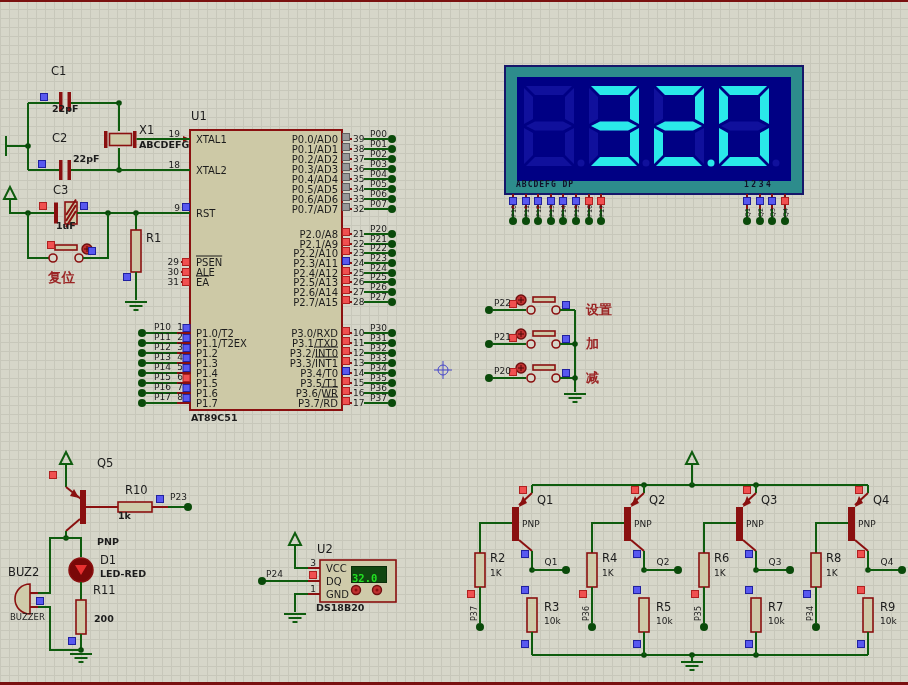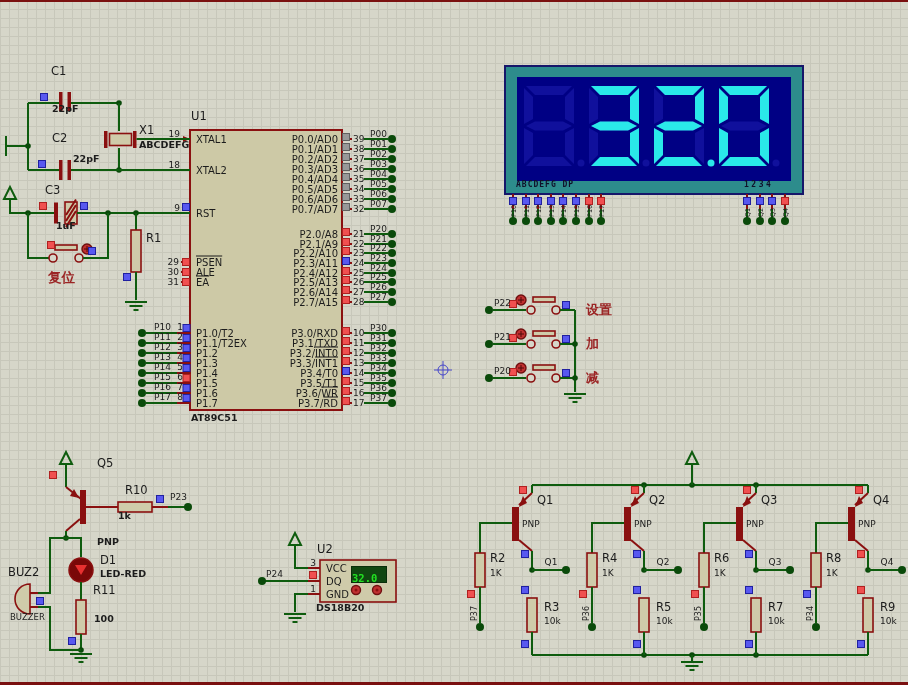--- a/index.html
+++ b/index.html
@@ -684,36 +684,36 @@
 
   <div class="border-top"></div>
   <div class="border-bottom"></div>
 
   <span class="lbl" style="left:51px;top:65px">C1</span>
   <span class="lbl val" style="left:52px;top:104px">22pF</span>
   <span class="lbl" style="left:52px;top:132px">C2</span>
   <span class="lbl val" style="left:73px;top:154px">22pF</span>
   <span class="lbl" style="left:139px;top:124px">X1</span>
   <span class="lbl val" style="left:139px;top:140px">ABCDEFG</span>
-  <span class="lbl" style="left:45px;top:184px">C3</span>
+  <span class="lbl" style="left:53px;top:184px">C3</span>
   <span class="lbl val" style="left:56px;top:221px">1uF</span>
   <span class="lbl" style="left:146px;top:232px">R1</span>
   <span class="lbl cnl" style="left:48px;top:270px">复位</span>
   <span class="lbl" style="left:191px;top:110px">U1</span>
   <span class="lbl val" style="left:191px;top:413px">AT89C51</span>
   <span class="seglbl" style="left:516px;top:180px">ABCDEFG DP</span>
   <span class="seglbl" style="left:744px;top:180px;letter-spacing:2.5px">1234</span>
   <span class="lbl" style="left:97px;top:457px">Q5</span>
   <span class="lbl val" style="left:97px;top:537px">PNP</span>
   <span class="lbl" style="left:125px;top:484px">R10</span>
   <span class="lbl val" style="left:118px;top:511px">1k</span>
   <span class="lbl net" style="left:170px;top:493px">P23</span>
   <span class="lbl" style="left:8px;top:566px">BUZ2</span>
   <span class="lbl" style="left:10px;top:613px;font-size:8.5px">BUZZER</span>
   <span class="lbl" style="left:100px;top:554px">D1</span>
   <span class="lbl val" style="left:100px;top:569px">LED-RED</span>
   <span class="lbl" style="left:93px;top:584px">R11</span>
-  <span class="lbl val" style="left:94px;top:614px">100</span>
+  <span class="lbl val" style="left:94px;top:614px">200</span>
   <span class="lbl" style="left:317px;top:543px">U2</span>
   <span class="lbl val" style="left:316px;top:603px">DS18B20</span>
   <span class="lbl net" style="left:266px;top:570px">P24</span>
   <div class="sensor-screen"><span>32.0</span></div>
 </div>
 
 </body></html>

